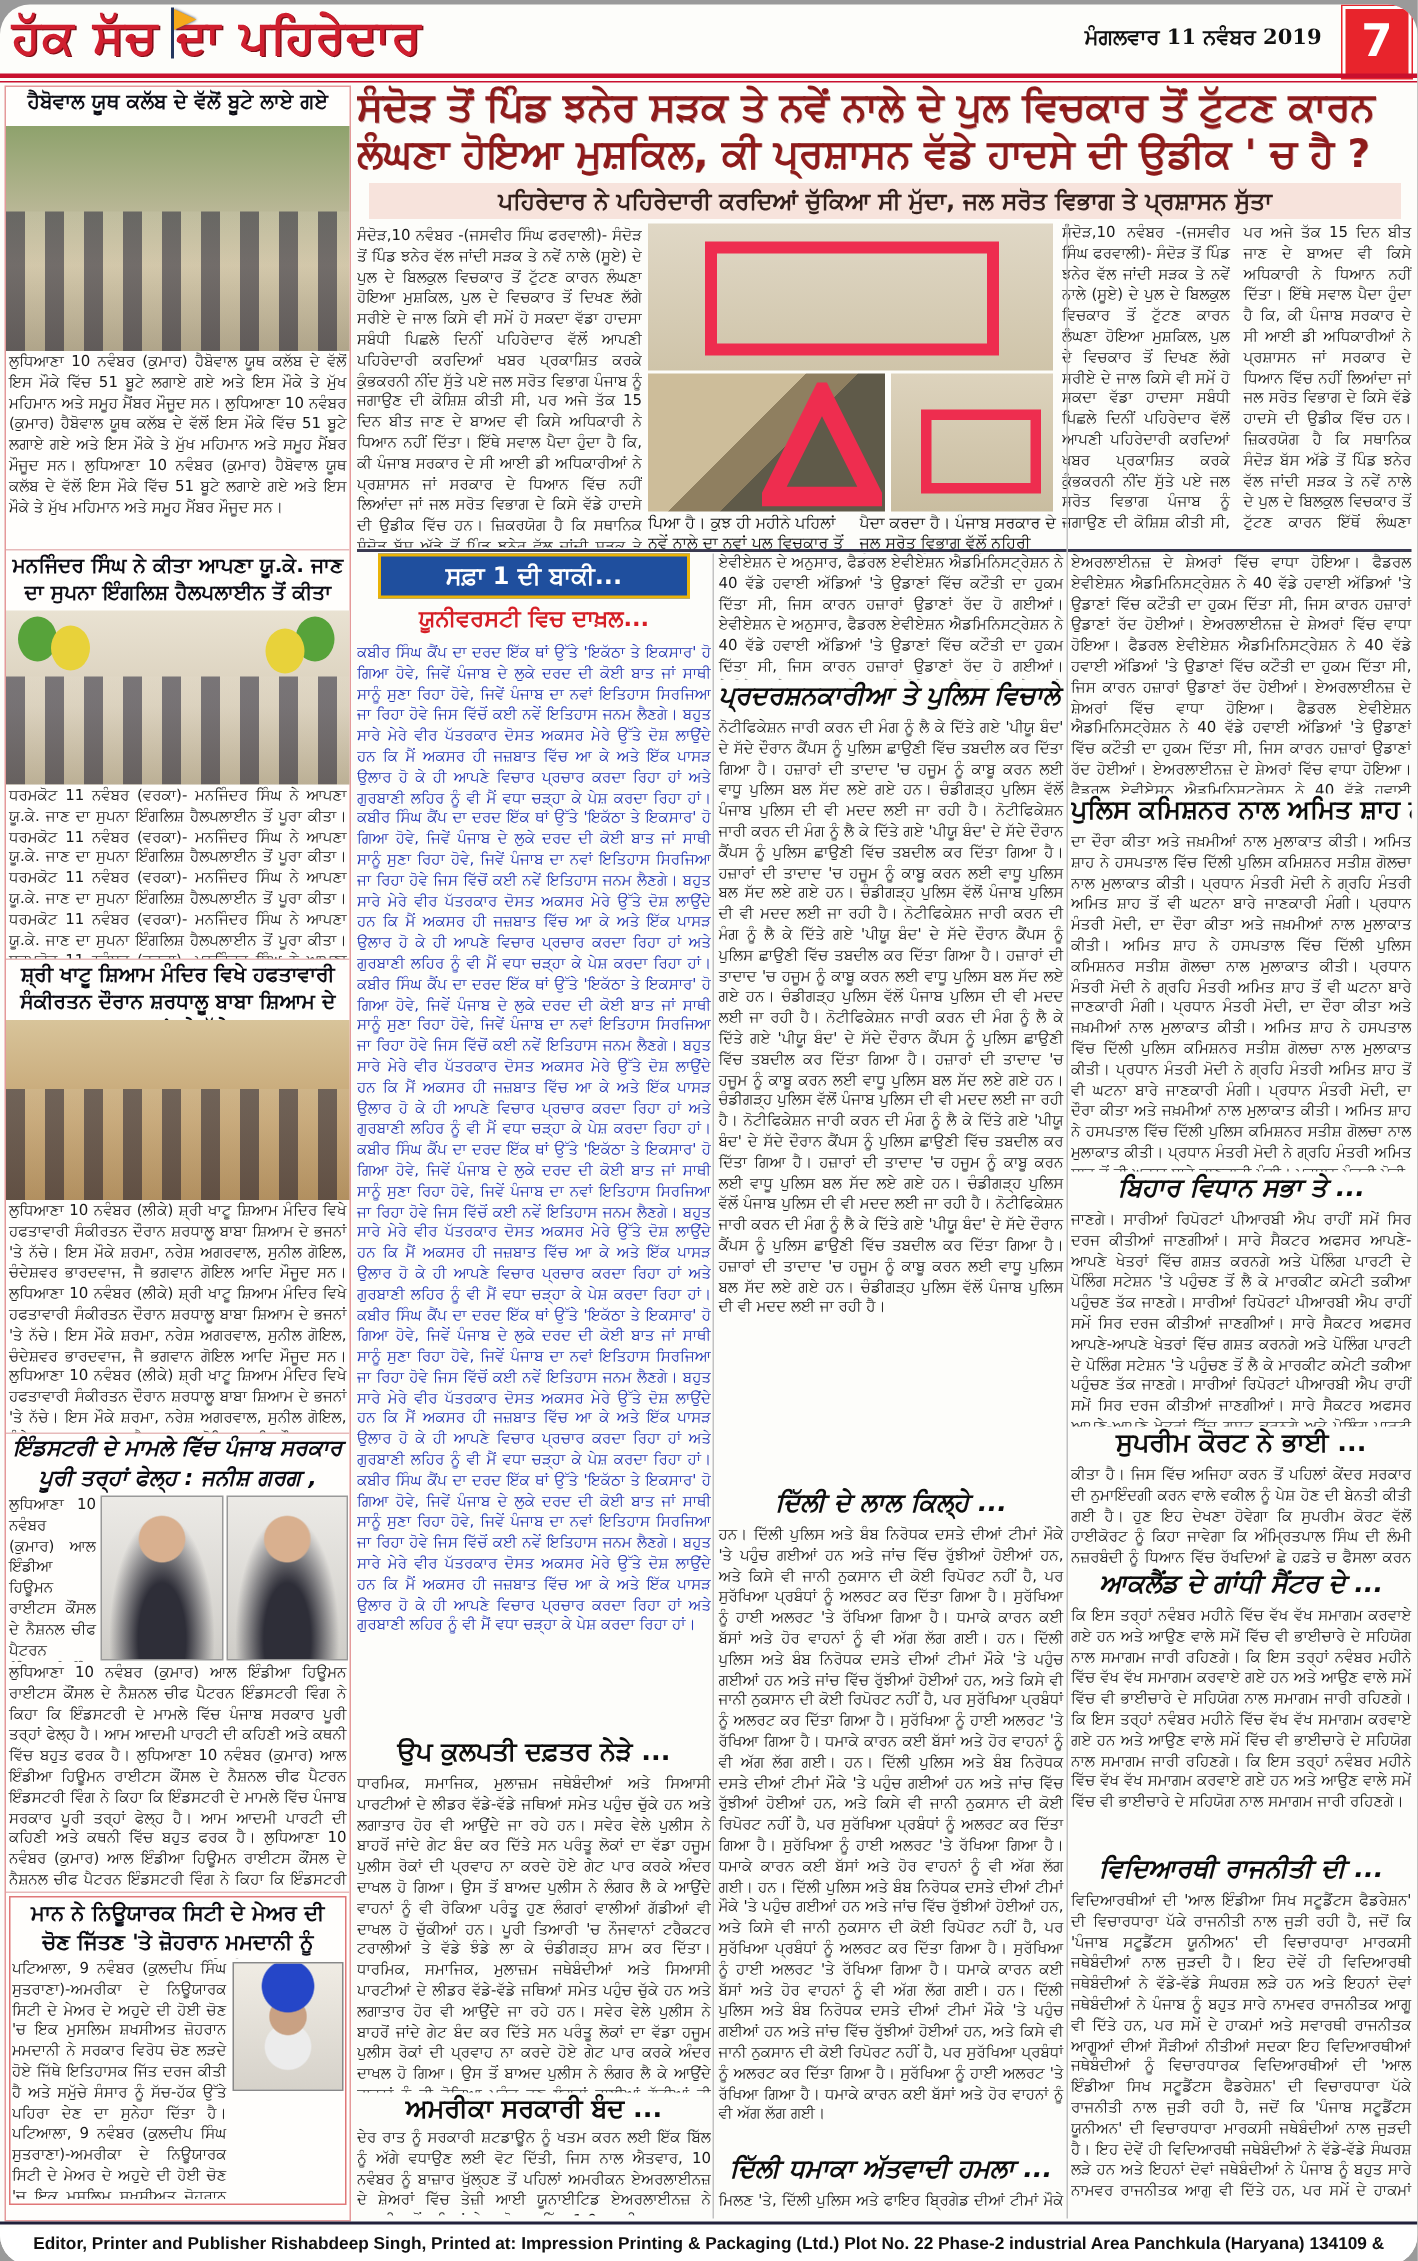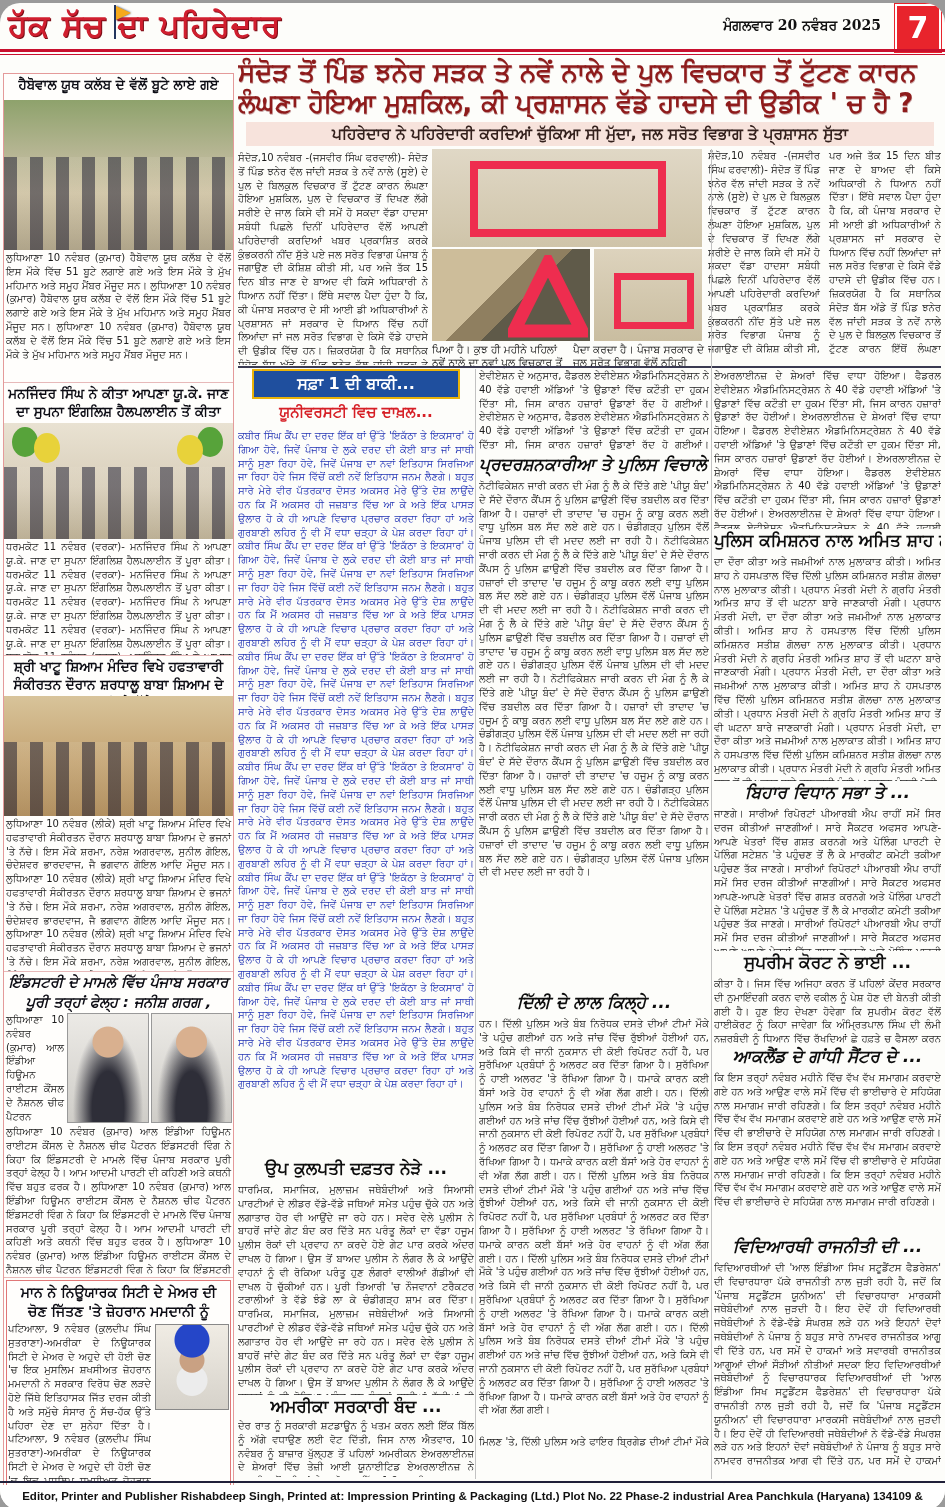--- a/index.html
+++ b/index.html
@@ -48,21 +48,21 @@
   .captions{position:absolute;left:432px;top:340px;width:276px;height:26px;display:flex;gap:6px;}
   .cap{font-size:10.5px;font-weight:500;line-height:1.25;color:#111;overflow:hidden;width:50%;}
   .lead-right{position:absolute;left:708px;top:146px;width:233px;height:216px;
               column-count:2;column-gap:9px;}
   .hline{position:absolute;left:238px;top:363px;width:703px;height:2px;background:#3a3a52;}
   
   .vsep{position:absolute;width:1px;background:#c2c2c2;}
   .vsep.v1{left:475px;top:366px;height:1110px;}
   .vsep.v2{left:711px;top:146px;height:1330px;}
   
-  .col1{position:absolute;left:3px;top:70px;width:231px;height:1424px;
+  .col1{position:absolute;left:3px;top:54px;width:231px;height:1424px;
         border:1px solid #e49a9a;box-sizing:border-box;background:#fffefc;}
   .lh{font-weight:bold;text-align:center;font-size:13.5px;line-height:1.35;color:#0c0c14;
       padding:1px 2px;overflow:hidden;}
   .lh.it{font-style:italic;}
   .photo{width:100%;position:relative;overflow:hidden;}
   .photo.grp1{height:150px;background:linear-gradient(180deg,#8ea26c 0%,#b9b796 38%,#cfc3a4 62%,#a79b7f 100%);}
   .photo.grp2{height:118px;background:linear-gradient(180deg,#e9e2d2 0%,#d9cfbb 55%,#b5a88c 100%);}
   .photo.grp3{height:120px;background:linear-gradient(180deg,#d8c49a 0%,#c4a371 55%,#a9834f 100%);}
   .photo.figs::after{content:"";position:absolute;left:0;right:0;bottom:0;height:62%;
       background:repeating-linear-gradient(90deg,rgba(38,38,58,.55) 0 13px,rgba(235,230,215,.12) 13px 26px);}
@@ -97,21 +97,21 @@
 </head>
 <body>
 
 <div class="page">
 
   <div class="masthead">ਹੱਕ ਸੱਚ ਦਾ ਪਹਿਰੇਦਾਰ</div>
   <div class="flag">
     <div class="pole"></div>
     <div class="pennant"></div>
   </div>
-  <div class="date">ਮੰਗਲਵਾਰ 20 ਨਵੰਬਰ 2025</div>
+  <div class="date">ਮੰਗਲਵਾਰ 11 ਨਵੰਬਰ 2019</div>
   <div class="pagenum">7</div>
   <div class="rule-a"></div>
   <div class="rule-b"></div>
 
   <div class="headline">ਸੰਦੋੜ ਤੋਂ ਪਿੰਡ ਝਨੇਰ ਸੜਕ ਤੇ ਨਵੇਂ ਨਾਲੇ ਦੇ ਪੁਲ ਵਿਚਕਾਰ ਤੋਂ ਟੁੱਟਣ ਕਾਰਨ ਲੰਘਣਾ ਹੋਇਆ ਮੁਸ਼ਕਿਲ, ਕੀ ਪ੍ਰਸ਼ਾਸਨ ਵੱਡੇ ਹਾਦਸੇ ਦੀ ਉਡੀਕ ' ਚ ਹੈ ?</div>
   <div class="subhead">ਪਹਿਰੇਦਾਰ ਨੇ ਪਹਿਰੇਦਾਰੀ ਕਰਦਿਆਂ ਚੁੱਕਿਆ ਸੀ ਮੁੱਦਾ, ਜਲ ਸਰੋਤ ਵਿਭਾਗ ਤੇ ਪ੍ਰਸ਼ਾਸਨ ਸੁੱਤਾ</div>
   <div class="lead-body bt">ਸੰਦੋੜ,10 ਨਵੰਬਰ -(ਜਸਵੀਰ ਸਿੰਘ ਫਰਵਾਲੀ)- ਸੰਦੋੜ ਤੋਂ ਪਿੰਡ ਝਨੇਰ ਵੱਲ ਜਾਂਦੀ ਸੜਕ ਤੇ ਨਵੇਂ ਨਾਲੇ (ਸੂਏ) ਦੇ ਪੁਲ ਦੇ ਬਿਲਕੁਲ ਵਿਚਕਾਰ ਤੋਂ ਟੁੱਟਣ ਕਾਰਨ ਲੰਘਣਾ ਹੋਇਆ ਮੁਸ਼ਕਿਲ, ਪੁਲ ਦੇ ਵਿਚਕਾਰ ਤੋਂ ਦਿਖਣ ਲੱਗੇ ਸਰੀਏ ਦੇ ਜਾਲ ਕਿਸੇ ਵੀ ਸਮੇਂ ਹੋ ਸਕਦਾ ਵੱਡਾ ਹਾਦਸਾ ਸਬੰਧੀ ਪਿਛਲੇ ਦਿਨੀਂ ਪਹਿਰੇਦਾਰ ਵੱਲੋਂ ਆਪਣੀ ਪਹਿਰੇਦਾਰੀ ਕਰਦਿਆਂ ਖਬਰ ਪ੍ਰਕਾਸ਼ਿਤ ਕਰਕੇ ਕੁੰਭਕਰਨੀ ਨੀਂਦ ਸੁੱਤੇ ਪਏ ਜਲ ਸਰੋਤ ਵਿਭਾਗ ਪੰਜਾਬ ਨੂੰ ਜਗਾਉਣ ਦੀ ਕੋਸ਼ਿਸ਼ ਕੀਤੀ ਸੀ, ਪਰ ਅਜੇ ਤੱਕ 15 ਦਿਨ ਬੀਤ ਜਾਣ ਦੇ ਬਾਅਦ ਵੀ ਕਿਸੇ ਅਧਿਕਾਰੀ ਨੇ ਧਿਆਨ ਨਹੀਂ ਦਿੱਤਾ। ਇੱਥੇ ਸਵਾਲ ਪੈਦਾ ਹੁੰਦਾ ਹੈ ਕਿ, ਕੀ ਪੰਜਾਬ ਸਰਕਾਰ ਦੇ ਸੀ ਆਈ ਡੀ ਅਧਿਕਾਰੀਆਂ ਨੇ ਪ੍ਰਸ਼ਾਸਨ ਜਾਂ ਸਰਕਾਰ ਦੇ ਧਿਆਨ ਵਿੱਚ ਨਹੀਂ ਲਿਆਂਦਾ ਜਾਂ ਜਲ ਸਰੋਤ ਵਿਭਾਗ ਦੇ ਕਿਸੇ ਵੱਡੇ ਹਾਦਸੇ ਦੀ ਉਡੀਕ ਵਿੱਚ ਹਨ। ਜ਼ਿਕਰਯੋਗ ਹੈ ਕਿ ਸਥਾਨਿਕ ਸੰਦੋੜ ਬੱਸ ਅੱਡੇ ਤੋਂ ਪਿੰਡ ਝਨੇਰ ਵੱਲ ਜਾਂਦੀ ਸੜਕ ਤੇ ਨਵੇਂ ਨਾਲੇ ਦੇ ਪੁਲ ਦੇ ਬਿਲਕੁਲ ਵਿਚਕਾਰ ਤੋਂ ਟੁੱਟਣ ਕਾਰਨ ਇੱਥੋਂ ਲੰਘਣਾ ਕਾਫ਼ੀ ਮੁਸ਼ਕਿਲ ਹੋਇਆ ਸੰਦੋੜ,10 ਨਵੰਬਰ -(ਜਸਵੀਰ ਸਿੰਘ ਫਰਵਾਲੀ)- ਸੰਦੋੜ ਤੋਂ ਪਿੰਡ ਝਨੇਰ ਵੱਲ ਜਾਂਦੀ ਸੜਕ ਤੇ ਨਵੇਂ ਨਾਲੇ (ਸੂਏ) ਦੇ ਪੁਲ ਦੇ ਬਿਲਕੁਲ ਵਿਚਕਾਰ ਤੋਂ ਟੁੱਟਣ ਕਾਰਨ ਲੰਘਣਾ ਹੋਇਆ ਮੁਸ਼ਕਿਲ, ਪੁਲ ਦੇ ਵਿਚਕਾਰ ਤੋਂ ਦਿਖਣ ਲੱਗੇ ਸਰੀਏ ਦੇ ਜਾਲ ਕਿਸੇ ਵੀ ਸਮੇਂ ਹੋ ਸਕਦਾ ਵੱਡਾ ਹਾਦਸਾ ਸਬੰਧੀ ਪਿਛਲੇ ਦਿਨੀਂ ਪਹਿਰੇਦਾਰ ਵੱਲੋਂ ਆਪਣੀ ਪਹਿਰੇਦਾਰੀ ਕਰਦਿਆਂ ਖਬਰ ਪ੍ਰਕਾਸ਼ਿਤ ਕਰਕੇ ਕੁੰਭਕਰਨੀ ਨੀਂਦ ਸੁੱਤੇ ਪਏ ਜਲ ਸਰੋਤ ਵਿਭਾਗ ਪੰਜਾਬ ਨੂੰ ਜਗਾਉਣ ਦੀ ਕੋਸ਼ਿਸ਼ ਕੀਤੀ ਸੀ, ਪਰ ਅਜੇ ਤੱਕ 15 ਦਿਨ ਬੀਤ ਜਾਣ ਦੇ ਬਾਅਦ ਵੀ ਕਿਸੇ ਅਧਿਕਾਰੀ ਨੇ ਧਿਆਨ ਨਹੀਂ ਦਿੱਤਾ। ਇੱਥੇ ਸਵਾਲ ਪੈਦਾ ਹੁੰਦਾ ਹੈ ਕਿ, ਕੀ ਪੰਜਾਬ ਸਰਕਾਰ ਦੇ ਸੀ ਆਈ ਡੀ ਅਧਿਕਾਰੀਆਂ ਨੇ ਪ੍ਰਸ਼ਾਸਨ ਜਾਂ ਸਰਕਾਰ ਦੇ ਧਿਆਨ ਵਿੱਚ ਨਹੀਂ ਲਿਆਂਦਾ ਜਾਂ ਜਲ ਸਰੋਤ ਵਿਭਾਗ ਦੇ ਕਿਸੇ ਵੱਡੇ ਹਾਦਸੇ ਦੀ ਉਡੀਕ ਵਿੱਚ ਹਨ। ਜ਼ਿਕਰਯੋਗ ਹੈ ਕਿ ਸਥਾਨਿਕ ਸੰਦੋੜ ਬੱਸ ਅੱਡੇ ਤੋਂ ਪਿੰਡ ਝਨੇਰ ਵੱਲ ਜਾਂਦੀ ਸੜਕ ਤੇ ਨਵੇਂ ਨਾਲੇ ਦੇ ਪੁਲ ਦੇ ਬਿਲਕੁਲ ਵਿਚਕਾਰ ਤੋਂ ਟੁੱਟਣ ਕਾਰਨ ਇੱਥੋਂ ਲੰਘਣਾ ਕਾਫ਼ੀ ਮੁਸ਼ਕਿਲ ਹੋਇਆ</div>
 
   <div class="lead-photos">
     <div class="ph-top">
@@ -179,20 +179,21 @@
     <div class="sec-h" style="height:24px;">ਅਮਰੀਕਾ ਸਰਕਾਰੀ ਬੰਦ ...</div>
     <div class="bt" style="height:58px;">ਦੇਰ ਰਾਤ ਨੂੰ ਸਰਕਾਰੀ ਸ਼ਟਡਾਊਨ ਨੂੰ ਖਤਮ ਕਰਨ ਲਈ ਇੱਕ ਬਿੱਲ ਨੂੰ ਅੱਗੇ ਵਧਾਉਣ ਲਈ ਵੋਟ ਦਿੱਤੀ, ਜਿਸ ਨਾਲ ਐਤਵਾਰ, 10 ਨਵੰਬਰ ਨੂੰ ਬਾਜ਼ਾਰ ਖੁੱਲ੍ਹਣ ਤੋਂ ਪਹਿਲਾਂ ਅਮਰੀਕਨ ਏਅਰਲਾਈਨਜ਼ ਦੇ ਸ਼ੇਅਰਾਂ ਵਿੱਚ ਤੇਜ਼ੀ ਆਈ ਯੂਨਾਈਟਿਡ ਏਅਰਲਾਈਨਜ਼ ਨੇ ਮਾਰਕੀਟ ਤੋਂ ਪਹਿਲਾਂ ਦੇ ਕਾਰੋਬਾਰ ਵਿੱਚ 1.9 ਪ੍ਰਤੀਸ਼ਤ ਦਾ ਵਾਧਾ ਕੀਤਾ, ਇਸ ਤੋਂ ਬਾਅਦ ਡੈਲਟਾ ਅਤੇ ਅਮਰੀਕਨ ਏਅਰਲਾਈਨਜ਼, ਦੋਵਾਂ ਵਿੱਚ 1.4 ਪ੍ਰਤੀਸ਼ਤ ਦਾ ਵਾਧਾ ਹੋਇਆ, ਜਦੋਂ ਕਿ</div>
   </div>
 
   <div class="col3">
     <div class="bt" style="height:84px;">ਏਵੀਏਸ਼ਨ ਦੇ ਅਨੁਸਾਰ, ਫੈਡਰਲ ਏਵੀਏਸ਼ਨ ਐਡਮਿਨਿਸਟ੍ਰੇਸ਼ਨ ਨੇ 40 ਵੱਡੇ ਹਵਾਈ ਅੱਡਿਆਂ 'ਤੇ ਉਡਾਣਾਂ ਵਿੱਚ ਕਟੌਤੀ ਦਾ ਹੁਕਮ ਦਿੱਤਾ ਸੀ, ਜਿਸ ਕਾਰਨ ਹਜ਼ਾਰਾਂ ਉਡਾਣਾਂ ਰੱਦ ਹੋ ਗਈਆਂ। ਏਵੀਏਸ਼ਨ ਦੇ ਅਨੁਸਾਰ, ਫੈਡਰਲ ਏਵੀਏਸ਼ਨ ਐਡਮਿਨਿਸਟ੍ਰੇਸ਼ਨ ਨੇ 40 ਵੱਡੇ ਹਵਾਈ ਅੱਡਿਆਂ 'ਤੇ ਉਡਾਣਾਂ ਵਿੱਚ ਕਟੌਤੀ ਦਾ ਹੁਕਮ ਦਿੱਤਾ ਸੀ, ਜਿਸ ਕਾਰਨ ਹਜ਼ਾਰਾਂ ਉਡਾਣਾਂ ਰੱਦ ਹੋ ਗਈਆਂ। ਏਵੀਏਸ਼ਨ ਦੇ ਅਨੁਸਾਰ, ਫੈਡਰਲ ਏਵੀਏਸ਼ਨ ਐਡਮਿਨਿਸਟ੍ਰੇਸ਼ਨ ਨੇ 40 ਵੱਡੇ ਹਵਾਈ ਅੱਡਿਆਂ 'ਤੇ ਉਡਾਣਾਂ ਵਿੱਚ ਕਟੌਤੀ ਦਾ ਹੁਕਮ ਦਿੱਤਾ ਸੀ, ਜਿਸ ਕਾਰਨ ਹਜ਼ਾਰਾਂ ਉਡਾਣਾਂ ਰੱਦ ਹੋ ਗਈਆਂ।</div>
     <div class="sec-h it" style="height:26px;">ਪ੍ਰਦਰਸ਼ਨਕਾਰੀਆ ਤੇ ਪੁਲਿਸ ਵਿਚਾਲੇ ...</div>
     <div class="bt" style="height:512px;">ਨੋਟੀਫਿਕੇਸ਼ਨ ਜਾਰੀ ਕਰਨ ਦੀ ਮੰਗ ਨੂੰ ਲੈ ਕੇ ਦਿੱਤੇ ਗਏ 'ਪੀਯੂ ਬੰਦ' ਦੇ ਸੱਦੇ ਦੌਰਾਨ ਕੈਂਪਸ ਨੂੰ ਪੁਲਿਸ ਛਾਉਣੀ ਵਿੱਚ ਤਬਦੀਲ ਕਰ ਦਿੱਤਾ ਗਿਆ ਹੈ। ਹਜ਼ਾਰਾਂ ਦੀ ਤਾਦਾਦ 'ਚ ਹਜੂਮ ਨੂੰ ਕਾਬੂ ਕਰਨ ਲਈ ਵਾਧੂ ਪੁਲਿਸ ਬਲ ਸੱਦ ਲਏ ਗਏ ਹਨ। ਚੰਡੀਗੜ੍ਹ ਪੁਲਿਸ ਵੱਲੋਂ ਪੰਜਾਬ ਪੁਲਿਸ ਦੀ ਵੀ ਮਦਦ ਲਈ ਜਾ ਰਹੀ ਹੈ। ਨੋਟੀਫਿਕੇਸ਼ਨ ਜਾਰੀ ਕਰਨ ਦੀ ਮੰਗ ਨੂੰ ਲੈ ਕੇ ਦਿੱਤੇ ਗਏ 'ਪੀਯੂ ਬੰਦ' ਦੇ ਸੱਦੇ ਦੌਰਾਨ ਕੈਂਪਸ ਨੂੰ ਪੁਲਿਸ ਛਾਉਣੀ ਵਿੱਚ ਤਬਦੀਲ ਕਰ ਦਿੱਤਾ ਗਿਆ ਹੈ। ਹਜ਼ਾਰਾਂ ਦੀ ਤਾਦਾਦ 'ਚ ਹਜੂਮ ਨੂੰ ਕਾਬੂ ਕਰਨ ਲਈ ਵਾਧੂ ਪੁਲਿਸ ਬਲ ਸੱਦ ਲਏ ਗਏ ਹਨ। ਚੰਡੀਗੜ੍ਹ ਪੁਲਿਸ ਵੱਲੋਂ ਪੰਜਾਬ ਪੁਲਿਸ ਦੀ ਵੀ ਮਦਦ ਲਈ ਜਾ ਰਹੀ ਹੈ। ਨੋਟੀਫਿਕੇਸ਼ਨ ਜਾਰੀ ਕਰਨ ਦੀ ਮੰਗ ਨੂੰ ਲੈ ਕੇ ਦਿੱਤੇ ਗਏ 'ਪੀਯੂ ਬੰਦ' ਦੇ ਸੱਦੇ ਦੌਰਾਨ ਕੈਂਪਸ ਨੂੰ ਪੁਲਿਸ ਛਾਉਣੀ ਵਿੱਚ ਤਬਦੀਲ ਕਰ ਦਿੱਤਾ ਗਿਆ ਹੈ। ਹਜ਼ਾਰਾਂ ਦੀ ਤਾਦਾਦ 'ਚ ਹਜੂਮ ਨੂੰ ਕਾਬੂ ਕਰਨ ਲਈ ਵਾਧੂ ਪੁਲਿਸ ਬਲ ਸੱਦ ਲਏ ਗਏ ਹਨ। ਚੰਡੀਗੜ੍ਹ ਪੁਲਿਸ ਵੱਲੋਂ ਪੰਜਾਬ ਪੁਲਿਸ ਦੀ ਵੀ ਮਦਦ ਲਈ ਜਾ ਰਹੀ ਹੈ। ਨੋਟੀਫਿਕੇਸ਼ਨ ਜਾਰੀ ਕਰਨ ਦੀ ਮੰਗ ਨੂੰ ਲੈ ਕੇ ਦਿੱਤੇ ਗਏ 'ਪੀਯੂ ਬੰਦ' ਦੇ ਸੱਦੇ ਦੌਰਾਨ ਕੈਂਪਸ ਨੂੰ ਪੁਲਿਸ ਛਾਉਣੀ ਵਿੱਚ ਤਬਦੀਲ ਕਰ ਦਿੱਤਾ ਗਿਆ ਹੈ। ਹਜ਼ਾਰਾਂ ਦੀ ਤਾਦਾਦ 'ਚ ਹਜੂਮ ਨੂੰ ਕਾਬੂ ਕਰਨ ਲਈ ਵਾਧੂ ਪੁਲਿਸ ਬਲ ਸੱਦ ਲਏ ਗਏ ਹਨ। ਚੰਡੀਗੜ੍ਹ ਪੁਲਿਸ ਵੱਲੋਂ ਪੰਜਾਬ ਪੁਲਿਸ ਦੀ ਵੀ ਮਦਦ ਲਈ ਜਾ ਰਹੀ ਹੈ। ਨੋਟੀਫਿਕੇਸ਼ਨ ਜਾਰੀ ਕਰਨ ਦੀ ਮੰਗ ਨੂੰ ਲੈ ਕੇ ਦਿੱਤੇ ਗਏ 'ਪੀਯੂ ਬੰਦ' ਦੇ ਸੱਦੇ ਦੌਰਾਨ ਕੈਂਪਸ ਨੂੰ ਪੁਲਿਸ ਛਾਉਣੀ ਵਿੱਚ ਤਬਦੀਲ ਕਰ ਦਿੱਤਾ ਗਿਆ ਹੈ। ਹਜ਼ਾਰਾਂ ਦੀ ਤਾਦਾਦ 'ਚ ਹਜੂਮ ਨੂੰ ਕਾਬੂ ਕਰਨ ਲਈ ਵਾਧੂ ਪੁਲਿਸ ਬਲ ਸੱਦ ਲਏ ਗਏ ਹਨ। ਚੰਡੀਗੜ੍ਹ ਪੁਲਿਸ ਵੱਲੋਂ ਪੰਜਾਬ ਪੁਲਿਸ ਦੀ ਵੀ ਮਦਦ ਲਈ ਜਾ ਰਹੀ ਹੈ। ਨੋਟੀਫਿਕੇਸ਼ਨ ਜਾਰੀ ਕਰਨ ਦੀ ਮੰਗ ਨੂੰ ਲੈ ਕੇ ਦਿੱਤੇ ਗਏ 'ਪੀਯੂ ਬੰਦ' ਦੇ ਸੱਦੇ ਦੌਰਾਨ ਕੈਂਪਸ ਨੂੰ ਪੁਲਿਸ ਛਾਉਣੀ ਵਿੱਚ ਤਬਦੀਲ ਕਰ ਦਿੱਤਾ ਗਿਆ ਹੈ। ਹਜ਼ਾਰਾਂ ਦੀ ਤਾਦਾਦ 'ਚ ਹਜੂਮ ਨੂੰ ਕਾਬੂ ਕਰਨ ਲਈ ਵਾਧੂ ਪੁਲਿਸ ਬਲ ਸੱਦ ਲਏ ਗਏ ਹਨ। ਚੰਡੀਗੜ੍ਹ ਪੁਲਿਸ ਵੱਲੋਂ ਪੰਜਾਬ ਪੁਲਿਸ ਦੀ ਵੀ ਮਦਦ ਲਈ ਜਾ ਰਹੀ ਹੈ।</div>
     <div class="sec-h it" style="height:26px;">ਦਿੱਲੀ ਦੇ ਲਾਲ ਕਿਲ੍ਹੇ ...</div>
     <div class="bt" style="height:418px;">ਹਨ। ਦਿੱਲੀ ਪੁਲਿਸ ਅਤੇ ਬੰਬ ਨਿਰੋਧਕ ਦਸਤੇ ਦੀਆਂ ਟੀਮਾਂ ਮੌਕੇ 'ਤੇ ਪਹੁੰਚ ਗਈਆਂ ਹਨ ਅਤੇ ਜਾਂਚ ਵਿੱਚ ਰੁੱਝੀਆਂ ਹੋਈਆਂ ਹਨ, ਅਤੇ ਕਿਸੇ ਵੀ ਜਾਨੀ ਨੁਕਸਾਨ ਦੀ ਕੋਈ ਰਿਪੋਰਟ ਨਹੀਂ ਹੈ, ਪਰ ਸੁਰੱਖਿਆ ਪ੍ਰਬੰਧਾਂ ਨੂੰ ਅਲਰਟ ਕਰ ਦਿੱਤਾ ਗਿਆ ਹੈ। ਸੁਰੱਖਿਆ ਨੂੰ ਹਾਈ ਅਲਰਟ 'ਤੇ ਰੱਖਿਆ ਗਿਆ ਹੈ। ਧਮਾਕੇ ਕਾਰਨ ਕਈ ਬੱਸਾਂ ਅਤੇ ਹੋਰ ਵਾਹਨਾਂ ਨੂੰ ਵੀ ਅੱਗ ਲੱਗ ਗਈ। ਹਨ। ਦਿੱਲੀ ਪੁਲਿਸ ਅਤੇ ਬੰਬ ਨਿਰੋਧਕ ਦਸਤੇ ਦੀਆਂ ਟੀਮਾਂ ਮੌਕੇ 'ਤੇ ਪਹੁੰਚ ਗਈਆਂ ਹਨ ਅਤੇ ਜਾਂਚ ਵਿੱਚ ਰੁੱਝੀਆਂ ਹੋਈਆਂ ਹਨ, ਅਤੇ ਕਿਸੇ ਵੀ ਜਾਨੀ ਨੁਕਸਾਨ ਦੀ ਕੋਈ ਰਿਪੋਰਟ ਨਹੀਂ ਹੈ, ਪਰ ਸੁਰੱਖਿਆ ਪ੍ਰਬੰਧਾਂ ਨੂੰ ਅਲਰਟ ਕਰ ਦਿੱਤਾ ਗਿਆ ਹੈ। ਸੁਰੱਖਿਆ ਨੂੰ ਹਾਈ ਅਲਰਟ 'ਤੇ ਰੱਖਿਆ ਗਿਆ ਹੈ। ਧਮਾਕੇ ਕਾਰਨ ਕਈ ਬੱਸਾਂ ਅਤੇ ਹੋਰ ਵਾਹਨਾਂ ਨੂੰ ਵੀ ਅੱਗ ਲੱਗ ਗਈ। ਹਨ। ਦਿੱਲੀ ਪੁਲਿਸ ਅਤੇ ਬੰਬ ਨਿਰੋਧਕ ਦਸਤੇ ਦੀਆਂ ਟੀਮਾਂ ਮੌਕੇ 'ਤੇ ਪਹੁੰਚ ਗਈਆਂ ਹਨ ਅਤੇ ਜਾਂਚ ਵਿੱਚ ਰੁੱਝੀਆਂ ਹੋਈਆਂ ਹਨ, ਅਤੇ ਕਿਸੇ ਵੀ ਜਾਨੀ ਨੁਕਸਾਨ ਦੀ ਕੋਈ ਰਿਪੋਰਟ ਨਹੀਂ ਹੈ, ਪਰ ਸੁਰੱਖਿਆ ਪ੍ਰਬੰਧਾਂ ਨੂੰ ਅਲਰਟ ਕਰ ਦਿੱਤਾ ਗਿਆ ਹੈ। ਸੁਰੱਖਿਆ ਨੂੰ ਹਾਈ ਅਲਰਟ 'ਤੇ ਰੱਖਿਆ ਗਿਆ ਹੈ। ਧਮਾਕੇ ਕਾਰਨ ਕਈ ਬੱਸਾਂ ਅਤੇ ਹੋਰ ਵਾਹਨਾਂ ਨੂੰ ਵੀ ਅੱਗ ਲੱਗ ਗਈ। ਹਨ। ਦਿੱਲੀ ਪੁਲਿਸ ਅਤੇ ਬੰਬ ਨਿਰੋਧਕ ਦਸਤੇ ਦੀਆਂ ਟੀਮਾਂ ਮੌਕੇ 'ਤੇ ਪਹੁੰਚ ਗਈਆਂ ਹਨ ਅਤੇ ਜਾਂਚ ਵਿੱਚ ਰੁੱਝੀਆਂ ਹੋਈਆਂ ਹਨ, ਅਤੇ ਕਿਸੇ ਵੀ ਜਾਨੀ ਨੁਕਸਾਨ ਦੀ ਕੋਈ ਰਿਪੋਰਟ ਨਹੀਂ ਹੈ, ਪਰ ਸੁਰੱਖਿਆ ਪ੍ਰਬੰਧਾਂ ਨੂੰ ਅਲਰਟ ਕਰ ਦਿੱਤਾ ਗਿਆ ਹੈ। ਸੁਰੱਖਿਆ ਨੂੰ ਹਾਈ ਅਲਰਟ 'ਤੇ ਰੱਖਿਆ ਗਿਆ ਹੈ। ਧਮਾਕੇ ਕਾਰਨ ਕਈ ਬੱਸਾਂ ਅਤੇ ਹੋਰ ਵਾਹਨਾਂ ਨੂੰ ਵੀ ਅੱਗ ਲੱਗ ਗਈ। ਹਨ। ਦਿੱਲੀ ਪੁਲਿਸ ਅਤੇ ਬੰਬ ਨਿਰੋਧਕ ਦਸਤੇ ਦੀਆਂ ਟੀਮਾਂ ਮੌਕੇ 'ਤੇ ਪਹੁੰਚ ਗਈਆਂ ਹਨ ਅਤੇ ਜਾਂਚ ਵਿੱਚ ਰੁੱਝੀਆਂ ਹੋਈਆਂ ਹਨ, ਅਤੇ ਕਿਸੇ ਵੀ ਜਾਨੀ ਨੁਕਸਾਨ ਦੀ ਕੋਈ ਰਿਪੋਰਟ ਨਹੀਂ ਹੈ, ਪਰ ਸੁਰੱਖਿਆ ਪ੍ਰਬੰਧਾਂ ਨੂੰ ਅਲਰਟ ਕਰ ਦਿੱਤਾ ਗਿਆ ਹੈ। ਸੁਰੱਖਿਆ ਨੂੰ ਹਾਈ ਅਲਰਟ 'ਤੇ ਰੱਖਿਆ ਗਿਆ ਹੈ। ਧਮਾਕੇ ਕਾਰਨ ਕਈ ਬੱਸਾਂ ਅਤੇ ਹੋਰ ਵਾਹਨਾਂ ਨੂੰ ਵੀ ਅੱਗ ਲੱਗ ਗਈ।</div>
+    <div class="sec-h it" style="height:26px;">ਦਿੱਲੀ ਧਮਾਕਾ ਅੱਤਵਾਦੀ ਹਮਲਾ ...</div>
     <div class="bt" style="height:14px;">ਮਿਲਣ 'ਤੇ, ਦਿੱਲੀ ਪੁਲਿਸ ਅਤੇ ਫਾਇਰ ਬ੍ਰਿਗੇਡ ਦੀਆਂ ਟੀਮਾਂ ਮੌਕੇ 'ਤੇ ਪਹੁੰਚੀਆਂ ਅਤੇ ਰਾਹਤ ਅਤੇ ਬਚਾਅ ਕਾਰਜ ਸ਼ੁਰੂ ਕਰ ਦਿੱਤੇ। ਜ਼ਖਮੀਆਂ ਨੂੰ ਲੋਕ ਨਾਇਕ ਹਸਪਤਾਲ</div>
   </div>
 
   <div class="col4">
     <div class="bt" style="height:160px;">ਏਅਰਲਾਈਨਜ਼ ਦੇ ਸ਼ੇਅਰਾਂ ਵਿੱਚ ਵਾਧਾ ਹੋਇਆ। ਫੈਡਰਲ ਏਵੀਏਸ਼ਨ ਐਡਮਿਨਿਸਟ੍ਰੇਸ਼ਨ ਨੇ 40 ਵੱਡੇ ਹਵਾਈ ਅੱਡਿਆਂ 'ਤੇ ਉਡਾਣਾਂ ਵਿੱਚ ਕਟੌਤੀ ਦਾ ਹੁਕਮ ਦਿੱਤਾ ਸੀ, ਜਿਸ ਕਾਰਨ ਹਜ਼ਾਰਾਂ ਉਡਾਣਾਂ ਰੱਦ ਹੋਈਆਂ। ਏਅਰਲਾਈਨਜ਼ ਦੇ ਸ਼ੇਅਰਾਂ ਵਿੱਚ ਵਾਧਾ ਹੋਇਆ। ਫੈਡਰਲ ਏਵੀਏਸ਼ਨ ਐਡਮਿਨਿਸਟ੍ਰੇਸ਼ਨ ਨੇ 40 ਵੱਡੇ ਹਵਾਈ ਅੱਡਿਆਂ 'ਤੇ ਉਡਾਣਾਂ ਵਿੱਚ ਕਟੌਤੀ ਦਾ ਹੁਕਮ ਦਿੱਤਾ ਸੀ, ਜਿਸ ਕਾਰਨ ਹਜ਼ਾਰਾਂ ਉਡਾਣਾਂ ਰੱਦ ਹੋਈਆਂ। ਏਅਰਲਾਈਨਜ਼ ਦੇ ਸ਼ੇਅਰਾਂ ਵਿੱਚ ਵਾਧਾ ਹੋਇਆ। ਫੈਡਰਲ ਏਵੀਏਸ਼ਨ ਐਡਮਿਨਿਸਟ੍ਰੇਸ਼ਨ ਨੇ 40 ਵੱਡੇ ਹਵਾਈ ਅੱਡਿਆਂ 'ਤੇ ਉਡਾਣਾਂ ਵਿੱਚ ਕਟੌਤੀ ਦਾ ਹੁਕਮ ਦਿੱਤਾ ਸੀ, ਜਿਸ ਕਾਰਨ ਹਜ਼ਾਰਾਂ ਉਡਾਣਾਂ ਰੱਦ ਹੋਈਆਂ। ਏਅਰਲਾਈਨਜ਼ ਦੇ ਸ਼ੇਅਰਾਂ ਵਿੱਚ ਵਾਧਾ ਹੋਇਆ। ਫੈਡਰਲ ਏਵੀਏਸ਼ਨ ਐਡਮਿਨਿਸਟ੍ਰੇਸ਼ਨ ਨੇ 40 ਵੱਡੇ ਹਵਾਈ ਅੱਡਿਆਂ 'ਤੇ ਉਡਾਣਾਂ ਵਿੱਚ ਕਟੌਤੀ ਦਾ ਹੁਕਮ ਦਿੱਤਾ ਸੀ, ਜਿਸ ਕਾਰਨ ਹਜ਼ਾਰਾਂ ਉਡਾਣਾਂ ਰੱਦ ਹੋਈਆਂ।</div>
     <div class="sec-h" style="height:26px;">ਪੁਲਿਸ ਕਮਿਸ਼ਨਰ ਨਾਲ ਅਮਿਤ ਸ਼ਾਹ ਨੇ ...</div>
     <div class="bt" style="height:226px;">ਦਾ ਦੌਰਾ ਕੀਤਾ ਅਤੇ ਜਖ਼ਮੀਆਂ ਨਾਲ ਮੁਲਾਕਾਤ ਕੀਤੀ। ਅਮਿਤ ਸ਼ਾਹ ਨੇ ਹਸਪਤਾਲ ਵਿੱਚ ਦਿੱਲੀ ਪੁਲਿਸ ਕਮਿਸ਼ਨਰ ਸਤੀਸ਼ ਗੋਲਚਾ ਨਾਲ ਮੁਲਾਕਾਤ ਕੀਤੀ। ਪ੍ਰਧਾਨ ਮੰਤਰੀ ਮੋਦੀ ਨੇ ਗ੍ਰਹਿ ਮੰਤਰੀ ਅਮਿਤ ਸ਼ਾਹ ਤੋਂ ਵੀ ਘਟਨਾ ਬਾਰੇ ਜਾਣਕਾਰੀ ਮੰਗੀ। ਪ੍ਰਧਾਨ ਮੰਤਰੀ ਮੋਦੀ, ਦਾ ਦੌਰਾ ਕੀਤਾ ਅਤੇ ਜਖ਼ਮੀਆਂ ਨਾਲ ਮੁਲਾਕਾਤ ਕੀਤੀ। ਅਮਿਤ ਸ਼ਾਹ ਨੇ ਹਸਪਤਾਲ ਵਿੱਚ ਦਿੱਲੀ ਪੁਲਿਸ ਕਮਿਸ਼ਨਰ ਸਤੀਸ਼ ਗੋਲਚਾ ਨਾਲ ਮੁਲਾਕਾਤ ਕੀਤੀ। ਪ੍ਰਧਾਨ ਮੰਤਰੀ ਮੋਦੀ ਨੇ ਗ੍ਰਹਿ ਮੰਤਰੀ ਅਮਿਤ ਸ਼ਾਹ ਤੋਂ ਵੀ ਘਟਨਾ ਬਾਰੇ ਜਾਣਕਾਰੀ ਮੰਗੀ। ਪ੍ਰਧਾਨ ਮੰਤਰੀ ਮੋਦੀ, ਦਾ ਦੌਰਾ ਕੀਤਾ ਅਤੇ ਜਖ਼ਮੀਆਂ ਨਾਲ ਮੁਲਾਕਾਤ ਕੀਤੀ। ਅਮਿਤ ਸ਼ਾਹ ਨੇ ਹਸਪਤਾਲ ਵਿੱਚ ਦਿੱਲੀ ਪੁਲਿਸ ਕਮਿਸ਼ਨਰ ਸਤੀਸ਼ ਗੋਲਚਾ ਨਾਲ ਮੁਲਾਕਾਤ ਕੀਤੀ। ਪ੍ਰਧਾਨ ਮੰਤਰੀ ਮੋਦੀ ਨੇ ਗ੍ਰਹਿ ਮੰਤਰੀ ਅਮਿਤ ਸ਼ਾਹ ਤੋਂ ਵੀ ਘਟਨਾ ਬਾਰੇ ਜਾਣਕਾਰੀ ਮੰਗੀ। ਪ੍ਰਧਾਨ ਮੰਤਰੀ ਮੋਦੀ, ਦਾ ਦੌਰਾ ਕੀਤਾ ਅਤੇ ਜਖ਼ਮੀਆਂ ਨਾਲ ਮੁਲਾਕਾਤ ਕੀਤੀ। ਅਮਿਤ ਸ਼ਾਹ ਨੇ ਹਸਪਤਾਲ ਵਿੱਚ ਦਿੱਲੀ ਪੁਲਿਸ ਕਮਿਸ਼ਨਰ ਸਤੀਸ਼ ਗੋਲਚਾ ਨਾਲ ਮੁਲਾਕਾਤ ਕੀਤੀ। ਪ੍ਰਧਾਨ ਮੰਤਰੀ ਮੋਦੀ ਨੇ ਗ੍ਰਹਿ ਮੰਤਰੀ ਅਮਿਤ ਸ਼ਾਹ ਤੋਂ ਵੀ ਘਟਨਾ ਬਾਰੇ ਜਾਣਕਾਰੀ ਮੰਗੀ। ਪ੍ਰਧਾਨ ਮੰਤਰੀ ਮੋਦੀ,</div>
     <div class="sec-h it" style="height:26px;">ਬਿਹਾਰ ਵਿਧਾਨ ਸਭਾ ਤੇ ...</div>
     <div class="bt" style="height:144px;">ਜਾਣਗੇ। ਸਾਰੀਆਂ ਰਿਪੋਰਟਾਂ ਪੀਆਰਬੀ ਐਪ ਰਾਹੀਂ ਸਮੇਂ ਸਿਰ ਦਰਜ ਕੀਤੀਆਂ ਜਾਣਗੀਆਂ। ਸਾਰੇ ਸੈਕਟਰ ਅਫਸਰ ਆਪਣੇ-ਆਪਣੇ ਖੇਤਰਾਂ ਵਿੱਚ ਗਸ਼ਤ ਕਰਨਗੇ ਅਤੇ ਪੋਲਿੰਗ ਪਾਰਟੀ ਦੇ ਪੋਲਿੰਗ ਸਟੇਸ਼ਨ 'ਤੇ ਪਹੁੰਚਣ ਤੋਂ ਲੈ ਕੇ ਮਾਰਕੀਟ ਕਮੇਟੀ ਤਕੀਆ ਪਹੁੰਚਣ ਤੱਕ ਜਾਣਗੇ। ਸਾਰੀਆਂ ਰਿਪੋਰਟਾਂ ਪੀਆਰਬੀ ਐਪ ਰਾਹੀਂ ਸਮੇਂ ਸਿਰ ਦਰਜ ਕੀਤੀਆਂ ਜਾਣਗੀਆਂ। ਸਾਰੇ ਸੈਕਟਰ ਅਫਸਰ ਆਪਣੇ-ਆਪਣੇ ਖੇਤਰਾਂ ਵਿੱਚ ਗਸ਼ਤ ਕਰਨਗੇ ਅਤੇ ਪੋਲਿੰਗ ਪਾਰਟੀ ਦੇ ਪੋਲਿੰਗ ਸਟੇਸ਼ਨ 'ਤੇ ਪਹੁੰਚਣ ਤੋਂ ਲੈ ਕੇ ਮਾਰਕੀਟ ਕਮੇਟੀ ਤਕੀਆ ਪਹੁੰਚਣ ਤੱਕ ਜਾਣਗੇ। ਸਾਰੀਆਂ ਰਿਪੋਰਟਾਂ ਪੀਆਰਬੀ ਐਪ ਰਾਹੀਂ ਸਮੇਂ ਸਿਰ ਦਰਜ ਕੀਤੀਆਂ ਜਾਣਗੀਆਂ। ਸਾਰੇ ਸੈਕਟਰ ਅਫਸਰ ਆਪਣੇ-ਆਪਣੇ ਖੇਤਰਾਂ ਵਿੱਚ ਗਸ਼ਤ ਕਰਨਗੇ ਅਤੇ ਪੋਲਿੰਗ ਪਾਰਟੀ ਦੇ ਪੋਲਿੰਗ ਸਟੇਸ਼ਨ 'ਤੇ ਪਹੁੰਚਣ ਤੋਂ ਲੈ ਕੇ ਮਾਰਕੀਟ ਕਮੇਟੀ ਤਕੀਆ ਪਹੁੰਚਣ ਤੱਕ</div>
     <div class="sec-h" style="height:26px;">ਸੁਪਰੀਮ ਕੋਰਟ ਨੇ ਭਾਈ ...</div>

